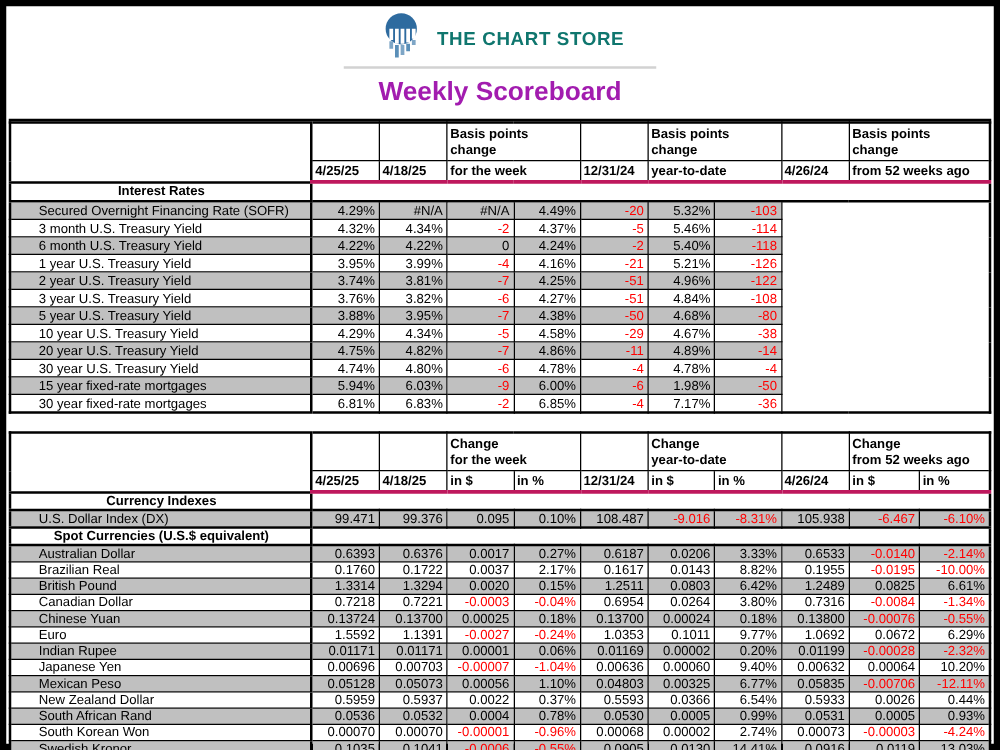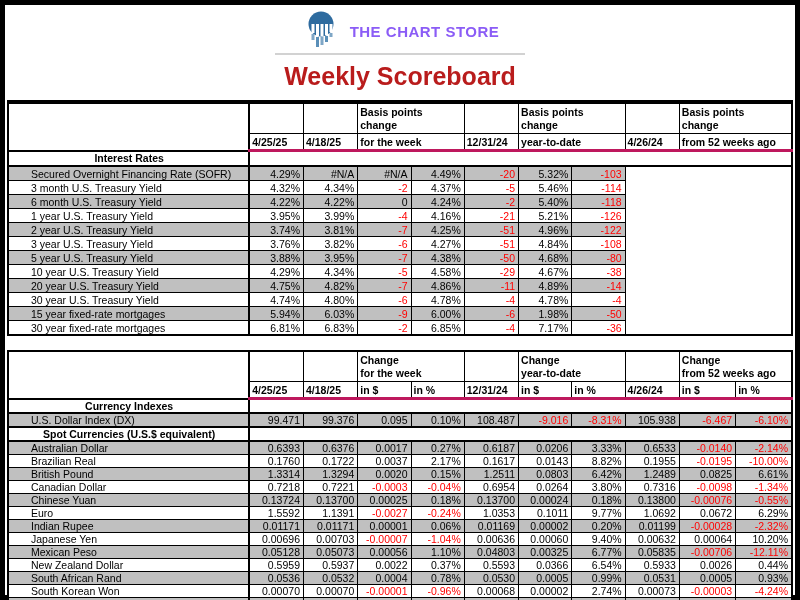--- a/index.html
+++ b/index.html
@@ -1,23 +1,23 @@
 <!DOCTYPE html>
 <html><head>
 <meta charset="utf-8">
 <style>
   html,body{margin:0;padding:0;background:#fff;}
   body{width:800px;height:600px;overflow:hidden;font-family:"Liberation Sans","DejaVu Sans",sans-serif;}
   .page{width:800px;height:600px;box-sizing:border-box;border:5px solid #000;background:#fff;padding:0 2px;}
   
   .header-block{border-bottom:2px solid #000;padding-top:7px;}
   .brand{display:flex;justify-content:center;align-items:center;gap:9px;height:38px;}
-  .brand-name{color:#8b5cf6;font-size:15px;font-weight:bold;letter-spacing:.5px;}
+  .brand-name{color:#0f766e;font-size:15px;font-weight:bold;letter-spacing:.5px;}
   .brand-rule{width:250px;height:2px;background:#d2d2d2;margin:3px auto 0;}
-  .title{text-align:center;font-size:25px;font-weight:bold;color:#b91c1c;margin:7px 0 9px;}
+  .title{text-align:center;font-size:21px;font-weight:bold;color:#a21caf;margin:7px 0 9px;}
   
   table{border-collapse:collapse;table-layout:fixed;width:100%;border:2px solid #000;}
   td{border:1px solid #000;overflow:hidden;white-space:nowrap;font-size:10.5px;color:#000;padding:0 3px 0 2px;vertical-align:middle;}
   thead td{font-weight:bold;text-align:left;}
   .h-top td{height:29px;line-height:13px;}
   .h-dates td{height:15px;border-bottom:3px solid #be185d;}
   .lblhead{border-right:2px solid #000 !important;}
   col.c-label{width:240px;}
   col.c-d{width:54px;}
   col.c-s{width:53px;}
@@ -347,21 +347,21 @@
         <tr class="w">
           <td class="rowlabel">Canadian Dollar</td>
           <td class="num">0.7218</td>
           <td class="num">0.7221</td>
           <td class="num neg">-0.0003</td>
           <td class="num neg">-0.04%</td>
           <td class="num">0.6954</td>
           <td class="num">0.0264</td>
           <td class="num">3.80%</td>
           <td class="num">0.7316</td>
-          <td class="num neg">-0.0098</td>
+          <td class="num neg">-0.0084</td>
           <td class="num neg">-1.34%</td>
         </tr>
         <tr class="g">
           <td class="rowlabel">Chinese Yuan</td>
           <td class="num">0.13724</td>
           <td class="num">0.13700</td>
           <td class="num">0.00025</td>
           <td class="num">0.18%</td>
           <td class="num">0.13700</td>
           <td class="num">0.00024</td>

